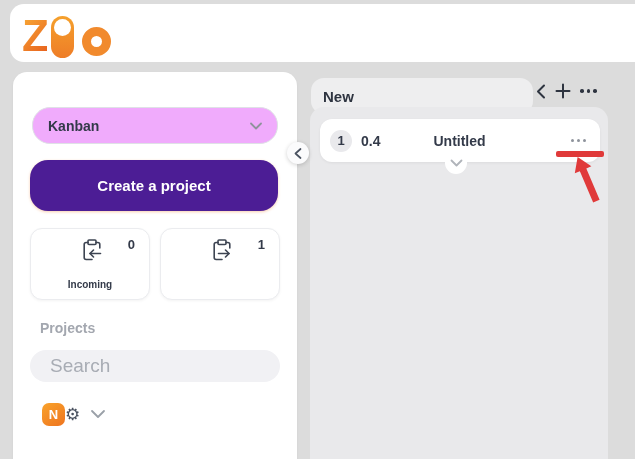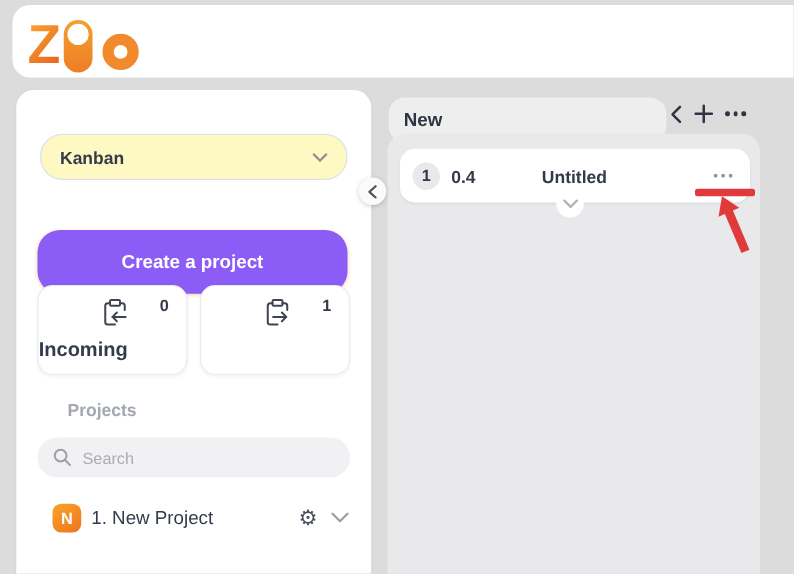--- a/index.html
+++ b/index.html
@@ -24,46 +24,46 @@
   .logo-capsule { position:relative; width:23px; height:42px; margin-left:4px; border-radius:12px;
     background:linear-gradient(180deg,#f5a02c,#ee7d27); }
   .logo-capsule .dot { position:absolute; top:3px; left:3px; width:17px; height:17px; border-radius:50%; background:#fff; }
   .logo-o { width:29px; height:29px; margin-left:8px; margin-bottom:2px; border-radius:50%; border:9px solid #f18a2d; }
 
   
   .sidebar { left:13px; top:72px; width:284px; height:387px; background:#fff; border-radius:14px 14px 0 0;
     box-shadow:0 1px 3px rgba(0,0,0,.05); }
   .select {
     position:absolute; left:19px; top:35px; width:246px; height:37px;
-    border:1px solid #dfe1e6; border-radius:18px; background:#fef9c3;
+    border:1px solid #dfe1e6; border-radius:18px; background:#f0abfc;
     display:flex; align-items:center; justify-content:space-between; padding:16px 15px;
     font-size:14px; font-weight:600; cursor:pointer;
   }
   .btn-create {
-    position:absolute; left:17px; top:112px; width:248px; height:51px;
-    border:none; border-radius:18px; background:#8b5cf6; color:#fff;
+    position:absolute; left:17px; top:88px; width:248px; height:51px;
+    border:none; border-radius:18px; background:#4c1d95; color:#fff;
     font-family:inherit; font-size:15px; font-weight:700; cursor:pointer;
     box-shadow:0 1px 3px rgba(240,134,59,.4);
   }
   .counter-card {
     position:absolute; top:156px; width:120px; height:72px; background:#fff;
     border:1px solid #ebecef; border-radius:12px; box-shadow:0 1px 3px rgba(0,0,0,.05);
     cursor:pointer;
   }
   .counter-card .count { position:absolute; top:8px; right:14px; font-size:13px; font-weight:600; }
   .counter-card .cicon { position:absolute; top:9px; left:48px; }
-  .counter-card .clabel { position:absolute; bottom:9px; width:100%; font-size:16px; font-weight:600; }
-  .projects-heading { position:absolute; left:41px; top:248px; font-size:14px; font-weight:600; color:#a3a7af; }
+  .counter-card .clabel { position:absolute; bottom:9px; width:100%; text-align:center; font-size:10px; font-weight:600; }
+  .projects-heading { position:absolute; left:27px; top:248px; font-size:14px; font-weight:600; color:#a3a7af; }
   .searchbox {
     position:absolute; left:17px; top:278px; width:250px; height:32px;
     background:#f1f1f4; border-radius:16px; display:flex; align-items:center; padding:0 12px; gap:8px;
   }
   .searchbox input {
     border:none; outline:none; background:transparent; flex:1;
-    font-family:inherit; font-size:13px; color:#a16207;
+    font-family:inherit; font-size:19px; color:#a16207;
   }
   .searchbox input::placeholder { color:#a8acb4; }
   .project-row { position:absolute; left:17px; top:326px; width:250px; height:32px;
     display:flex; align-items:center; cursor:pointer; }
   .pbadge {
     width:23px; height:23px; margin-left:12px; border-radius:7px;
     background:linear-gradient(145deg,#f9a32b,#ee7420);
     color:#fff; font-size:13px; font-weight:800;
     display:flex; align-items:center; justify-content:center;
   }
@@ -157,21 +157,20 @@
   <div class="searchbox">
     <svg width="16" height="16" viewBox="0 0 16 16">
       <circle cx="6.5" cy="6.5" r="4.7" fill="none" stroke="#9aa0a8" stroke-width="1.6"></circle>
       <line x1="10.2" y1="10.2" x2="14" y2="14" stroke="#9aa0a8" stroke-width="1.6" stroke-linecap="round"></line>
     </svg>
     <input type="text" placeholder="Search" style="">
   </div>
 
   <div class="project-row">
     <span class="pbadge">N</span>
-    <span class="pname">1. New Project</span>
     <span class="gear">⚙</span>
     <svg width="16" height="10" viewBox="0 0 16 10">
       <polyline points="2,2 8,8 14,2" fill="none" stroke="#9aa0a8" stroke-width="1.8" stroke-linecap="round" stroke-linejoin="round"></polyline>
     </svg>
   </div>
 </div>
 
 <div class="abs collapse-btn">
   <svg width="8" height="11" viewBox="0 0 8 11">
     <polyline points="6.5,1 1.5,5.5 6.5,10" fill="none" stroke="#4a5260" stroke-width="1.7" stroke-linecap="round" stroke-linejoin="round"></polyline>

